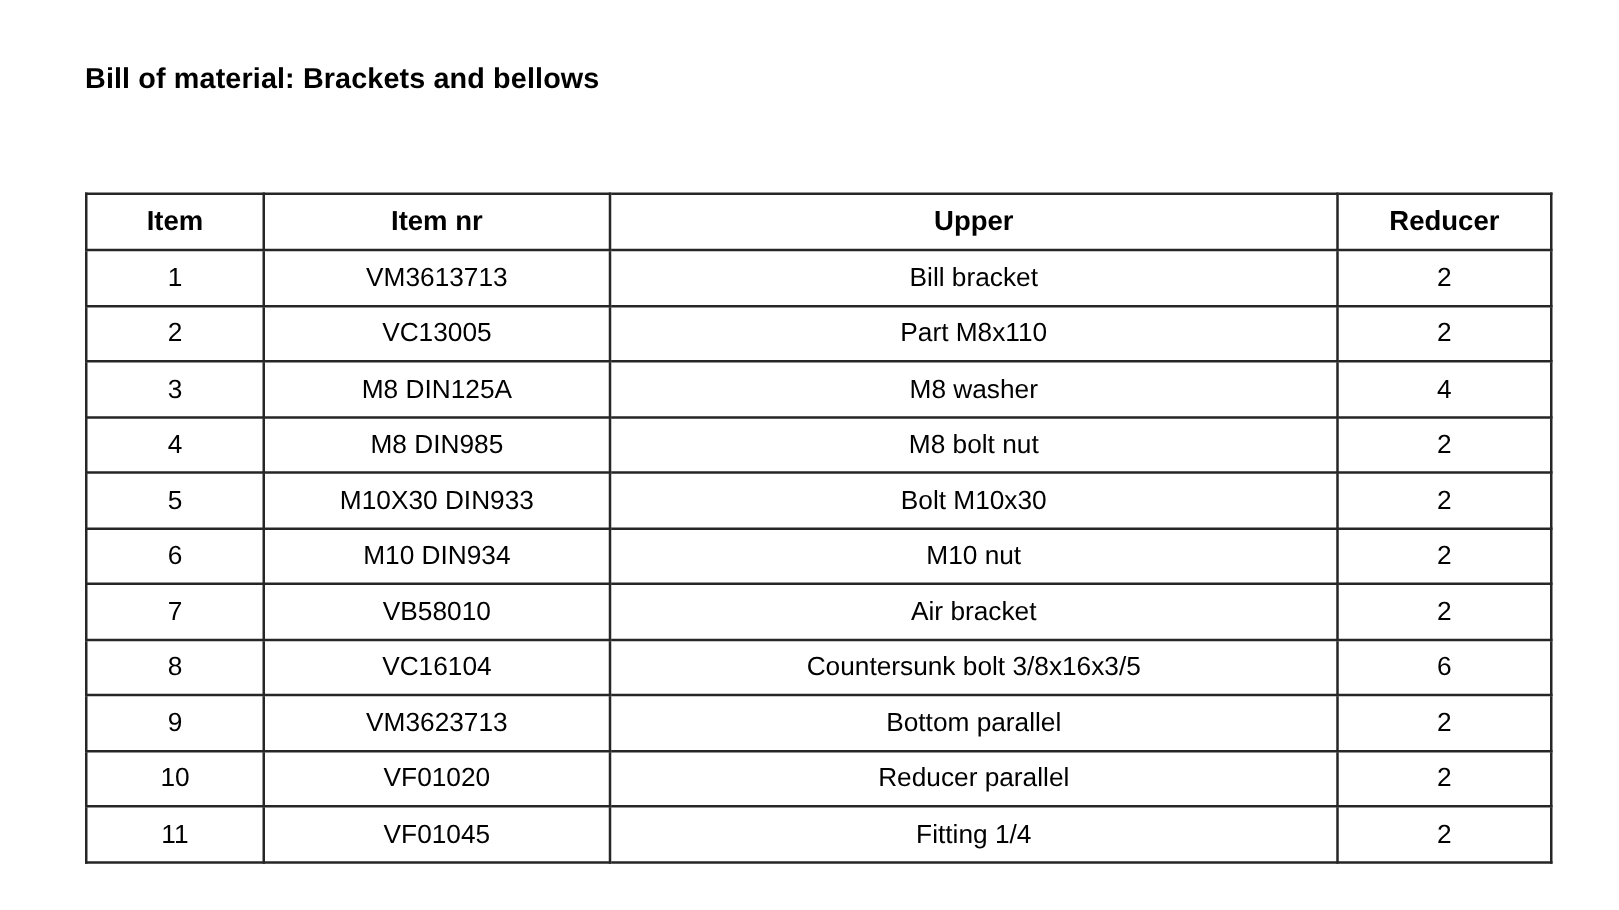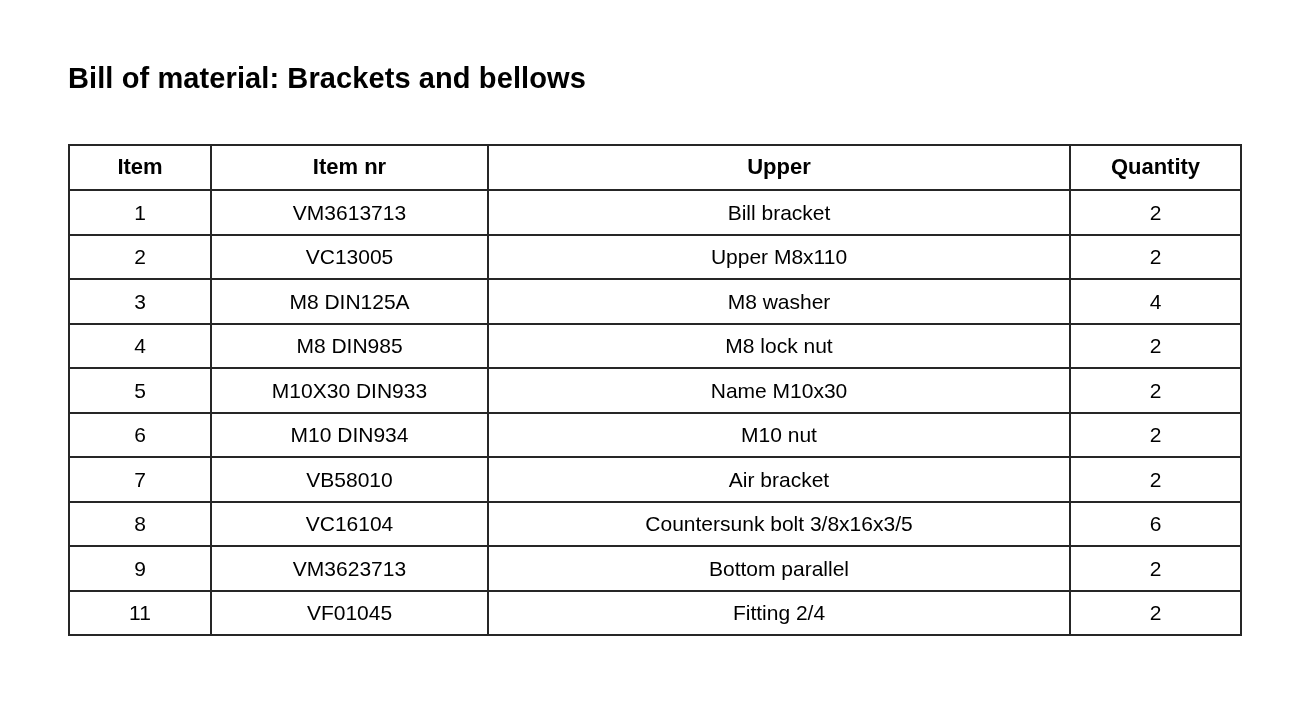--- a/index.html
+++ b/index.html
@@ -25,34 +25,33 @@
     width: 1295px;
     height: 728px;
     background: #ffffff;
   }
 
   
   .doc-title {
     position: absolute;
     left: 68px;
     top: 47px;
-    font-size: 29px;
+    font-size: 23px;
     font-weight: bold;
     letter-spacing: 0.1px;
     line-height: 30px;
     white-space: nowrap;
     color: #000000;
-    margin-top: 16px;
   }
 
   
   .bom-table-wrap {
     position: absolute;
     left: 68px;
-    top: 144px;
+    top: 154px;
     width: 1048px;
   }
 
   table.bom {
     border-collapse: collapse;
     table-layout: fixed;
     width: 1172px;
     background: #ffffff;
   }
 
@@ -99,52 +98,52 @@
         <col class="c-item">
         <col class="c-part">
         <col class="c-name">
         <col class="c-qty">
       </colgroup>
       <thead>
         <tr>
           <th>Item</th>
           <th>Item nr</th>
           <th>Upper</th>
-          <th>Quantity</th>
+          <th>Reducer</th>
         </tr>
       </thead>
       <tbody id="bom-body">
           <tr>
             <td>1</td>
             <td>VM3613713</td>
             <td>Bill bracket</td>
             <td>2</td>
           </tr>
           <tr>
             <td>2</td>
             <td>VC13005</td>
-            <td>Upper M8x110</td>
+            <td>Part M8x110</td>
             <td>2</td>
           </tr>
           <tr>
             <td>3</td>
             <td>M8 DIN125A</td>
             <td>M8 washer</td>
             <td>4</td>
           </tr>
           <tr>
             <td>4</td>
             <td>M8 DIN985</td>
-            <td>M8 lock nut</td>
+            <td>M8 bolt nut</td>
             <td>2</td>
           </tr>
           <tr>
             <td>5</td>
             <td>M10X30 DIN933</td>
-            <td>Name M10x30</td>
+            <td>Bolt M10x30</td>
             <td>2</td>
           </tr>
           <tr>
             <td>6</td>
             <td>M10 DIN934</td>
             <td>M10 nut</td>
             <td>2</td>
           </tr>
           <tr>
             <td>7</td>
@@ -158,22 +157,28 @@
             <td>Countersunk bolt 3/8x16x3/5</td>
             <td>6</td>
           </tr>
           <tr>
             <td>9</td>
             <td>VM3623713</td>
             <td>Bottom parallel</td>
             <td>2</td>
           </tr>
           <tr>
+            <td>10</td>
+            <td>VF01020</td>
+            <td>Reducer parallel</td>
+            <td>2</td>
+          </tr>
+          <tr>
             <td>11</td>
             <td>VF01045</td>
-            <td>Fitting 2/4</td>
+            <td>Fitting 1/4</td>
             <td>2</td>
           </tr>
         </tbody>
     </table>
   </div>
 
 </div>
 
 </body></html>

